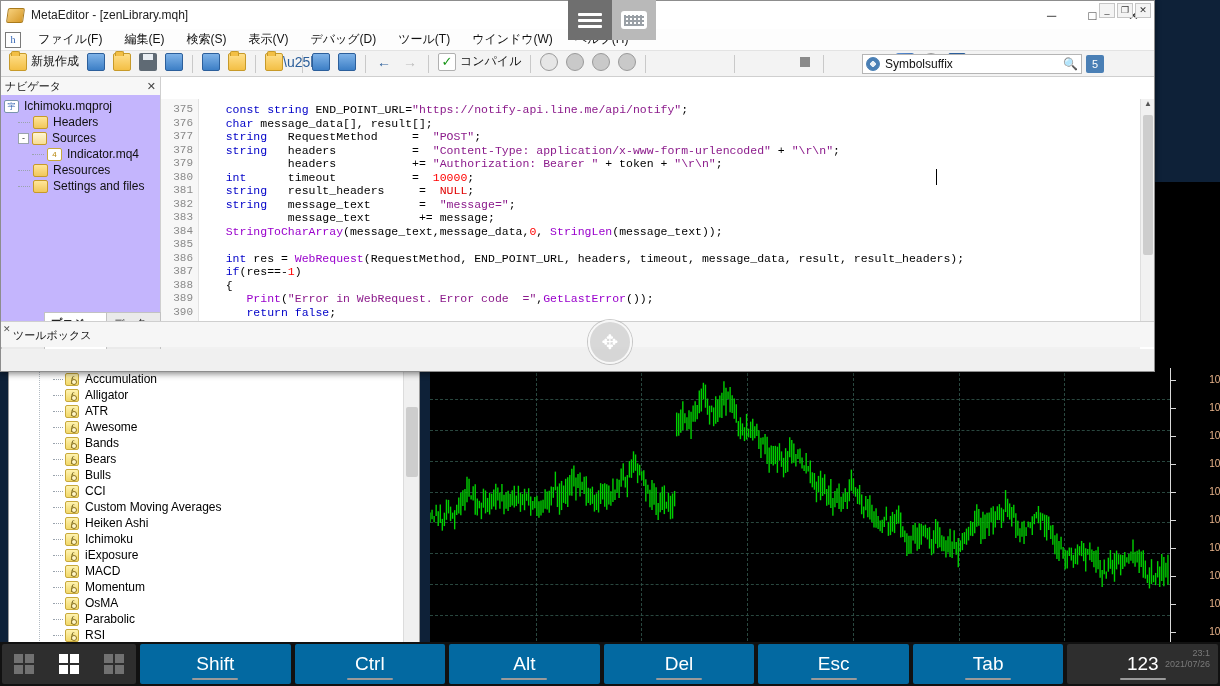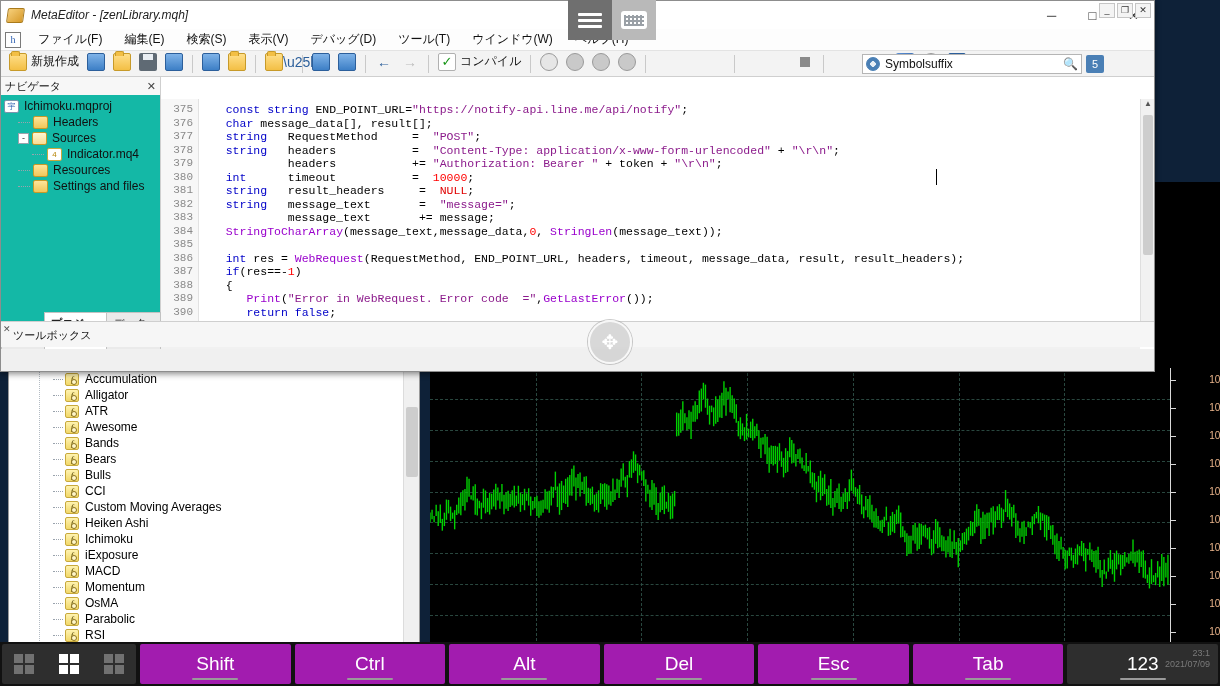--- a/index.html
+++ b/index.html
@@ -76,21 +76,21 @@
   }
   .title-bar {
     height: 28px; background: #ffffff; display: flex; align-items: center;
     padding-left: 6px; position: relative;
   }
   .title-icon {
     width: 17px; height: 15px; margin-right: 7px; position: relative;
     background: linear-gradient(135deg,#f6cf7a,#d79a2a); border: 1px solid #a97a1b;
     border-radius: 2px; transform: skewX(-8deg);
   }
-  .title-text { font-size: 12px; color: #222; font-style: italic; }
+  .title-text { font-size: 12px; color: #222; }
   .win-btns { position: absolute; right: 0; top: 0; display: flex; height: 28px; }
   .win-btn {
     width: 41px; height: 28px; display: flex; align-items: center; justify-content: center;
     font-size: 13px; color: #333;
   }
 
   
   .float-widget { position: absolute; left: 568px; top: 0px; display: flex; z-index: 30; }
   .fw-cell { width: 44px; height: 40px; display:flex;align-items:center;justify-content:center; }
   .fw-menu { background: #6f6f6f; }
@@ -149,21 +149,21 @@
   .search-input { flex: 1; border: none; outline: none; font-size: 12px; margin-left: 5px; color: #111; background: transparent;}
   .search-mag { color:#2b6cb0; font-size:12px; }
   .search-badge {
     position:absolute; right: 50px; top:4px; width:18px;height:18px; background:#4a7fb5;
     color:#fff; font-size:11px; text-align:center; line-height:18px; border-radius:2px;
   }
 
   
   .editor-body { display: flex; height: 272px; }
   .navigator {
-    width: 160px; background: #14b8a6; border-right: 1px solid #cfcfcf; position: relative;
+    width: 160px; background: #c4b5fd; border-right: 1px solid #cfcfcf; position: relative;
   }
   .nav-head {
     height: 18px; display:flex;align-items:center;justify-content:space-between;
     font-size: 11px; color:#111; padding: 0 4px; background:#f7f7f7;
   }
   .nav-close { font-size:11px; color:#444; }
   .tree { padding: 3px 0 0 3px; font-size: 12px; color:#111; }
   .tree-row { display:flex; align-items:center; height: 16px; white-space: nowrap;}
   .tree-ind { width: 14px; flex:0 0 14px; }
   .t-ic { width: 15px; height: 13px; margin-right: 5px; flex:0 0 15px; border-radius:2px; }
@@ -245,21 +245,21 @@
     display:flex;align-items:center;justify-content:center; z-index:40; color:#fff; font-size:20px;
     box-shadow: 0 0 0 1px rgba(150,150,150,.5);
   }
 
   
   .osk {
     position:absolute; left:0; bottom:0; width:1220px; height:44px;
     background:#111; display:flex; align-items:center; gap:4px; padding: 2px 2px;
   }
   .osk-key {
-    flex:1; height:40px; background:#a21caf; border-radius:2px;
+    flex:1; height:40px; background:#0369a1; border-radius:2px;
     display:flex;align-items:center;justify-content:center;
     color:#fff; font-size:19px; position:relative;
   }
   .osk-key.start { flex: 0 0 134px; background:#2e2e2e; justify-content:space-around;}
   .osk-key.last { background:#2e2e2e; }
   .win-logo { width:20px;height:20px;
     background:
       linear-gradient(#fff,#fff) 0 0/9px 9px no-repeat,
       linear-gradient(#fff,#fff) 11px 0/9px 9px no-repeat,
       linear-gradient(#fff,#fff) 0 11px/9px 9px no-repeat,
@@ -1044,17 +1044,17 @@
         <span>Esc</span>
         <span class="underline-bar"></span>
       </div>
       <div class="osk-key">
         <span>Tab</span>
         <span class="underline-bar"></span>
       </div>
       <div class="osk-key last">
         <span>123</span>
         <span class="underline-bar"></span>
-        <span class="tray"><span>23:1</span><br><span>2021/07/09</span></span>
+        <span class="tray"><span>23:1</span><br><span>2021/07/26</span></span>
       </div>
     </div>
 
 </div>
 
 </body></html>

